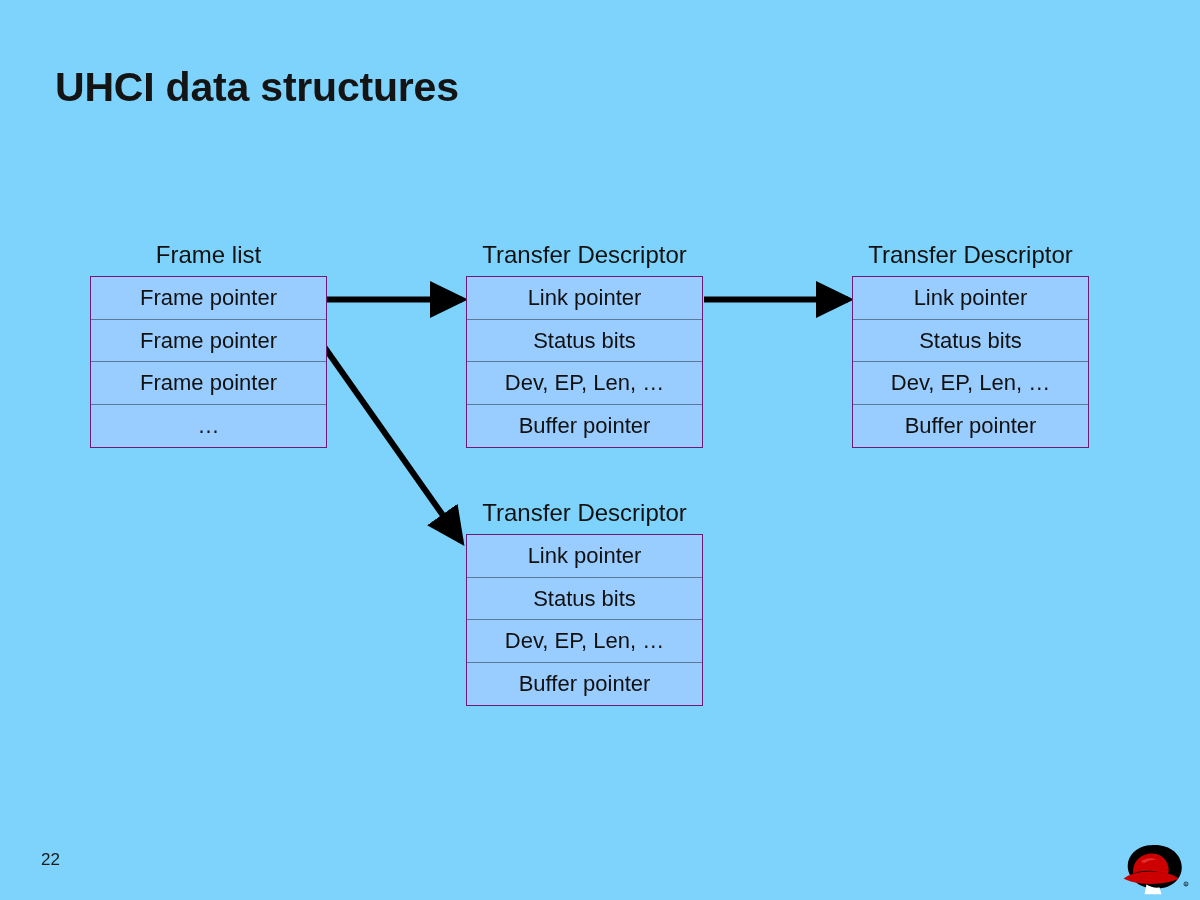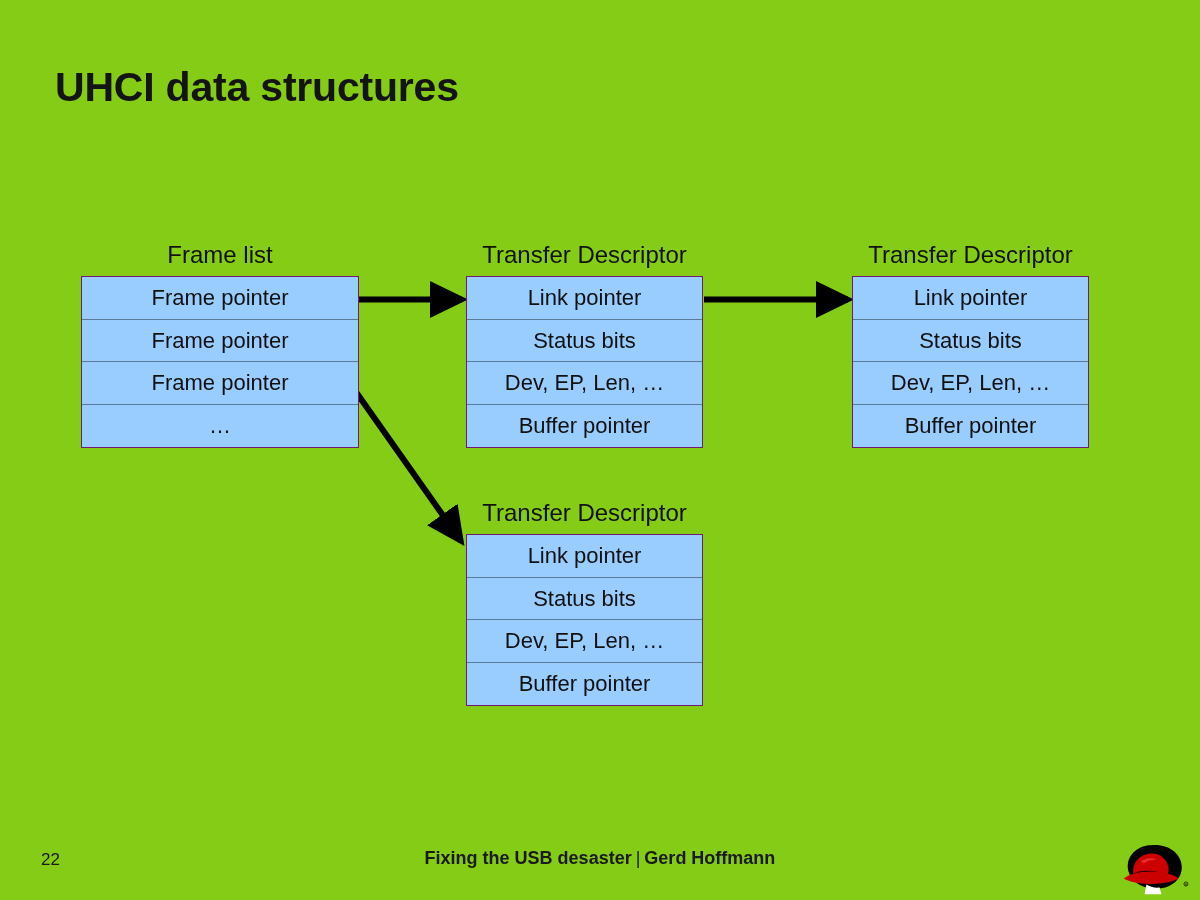--- a/index.html
+++ b/index.html
@@ -14,21 +14,21 @@
     overflow: hidden;
     font-family: "Liberation Sans", sans-serif;
     color: #1a1a1a;
   }
 
   #slide {
     position: absolute;
     left: 0; top: 0;
     width: 1200px;
     height: 900px;
-    background: #84cc16;
+    background: #7dd3fc;
   }
 
   
   #slide-title {
     position: absolute;
     left: 55px;
     top: 64px;
     font-size: 41px;
     font-weight: bold;
     letter-spacing: -0.2px;
@@ -79,21 +79,21 @@
     border-bottom: 1px solid #5b7a99;
     box-sizing: border-box;
     white-space: nowrap;
     overflow: hidden;
   }
   .struct-row:last-child {
     border-bottom: none;
   }
 
   
-  #struct-framelist { left: 81px;  top: 243px; width: 278px; }
+  #struct-framelist { left: 90px;  top: 243px; width: 237px; }
   #struct-td1       { left: 466px; top: 243px; width: 237px; }
   #struct-td3       { left: 852px; top: 243px; width: 237px; }
   #struct-td2       { left: 466px; top: 501px; width: 237px; }
 
   
   #footer {
     position: absolute;
     left: 0;
     top: 838px;
     width: 1200px;
@@ -186,23 +186,20 @@
         <div class="struct-row">Status bits</div>
         <div class="struct-row">Dev, EP, Len, …</div>
         <div class="struct-row">Buffer pointer</div>
       </div>
     </div>
 
   </div>
 
   <div id="footer">
     <div id="footer-page">22</div>
-    <div id="footer-center">
-      <span>Fixing the USB desaster</span><span class="sep">|</span><span>Gerd Hoffmann</span>
-    </div>
 
     <svg id="footer-logo" viewBox="0 0 120 96" width="72" height="58">
 
       <path d="M58 8
                C 84 8, 103 24, 103 45
                C 103 60, 94 71, 80 77
                C 74 79.5, 67 80.5, 60 80.5
                C 45 80.5, 32 76, 24 68
                C 16 60, 12 50, 13 40
                C 14 26, 27 12, 45 9

